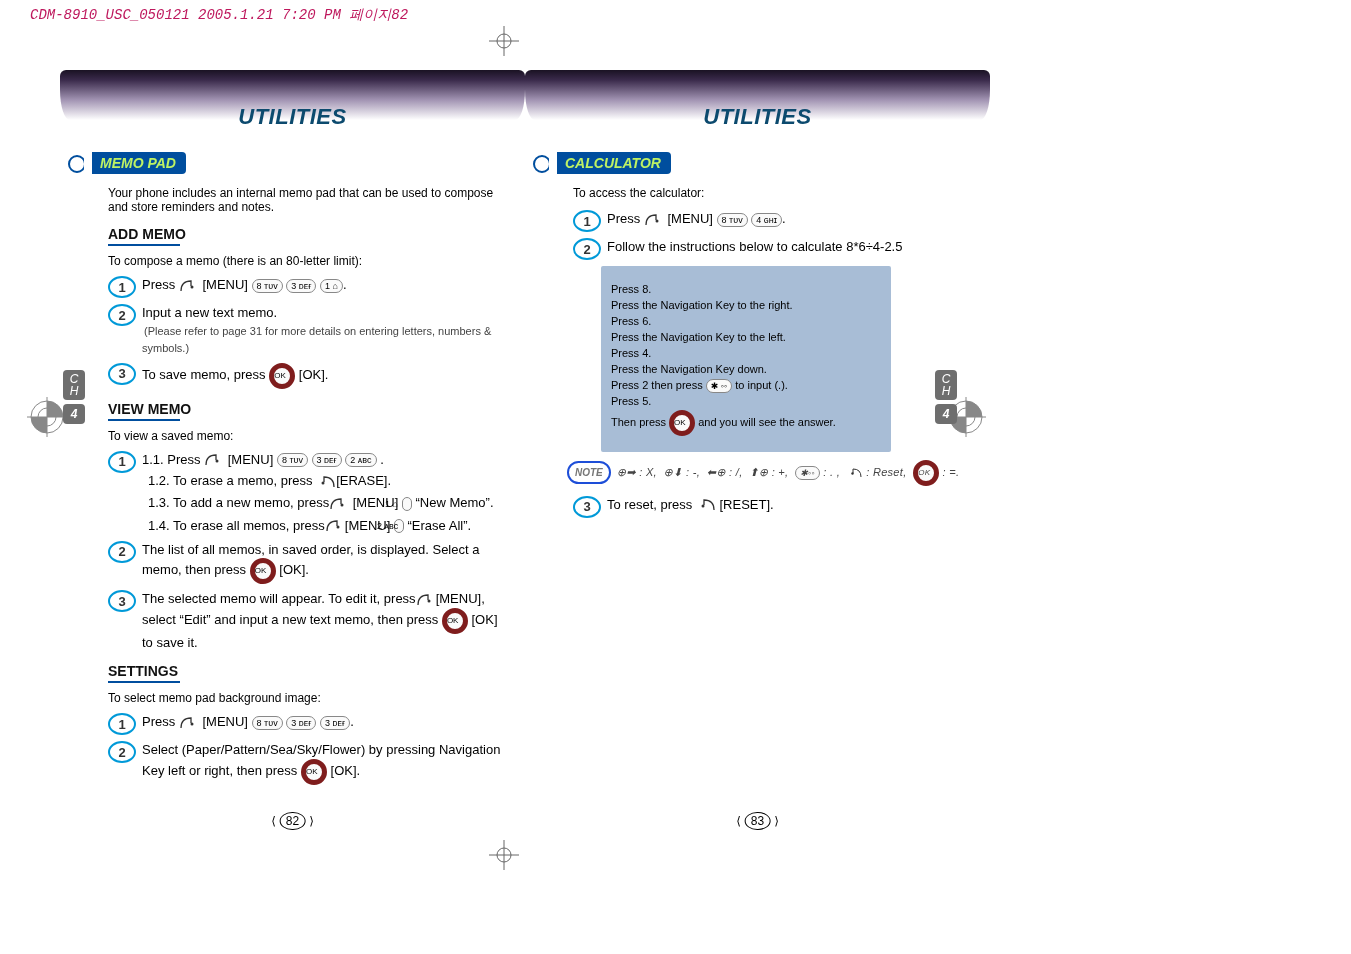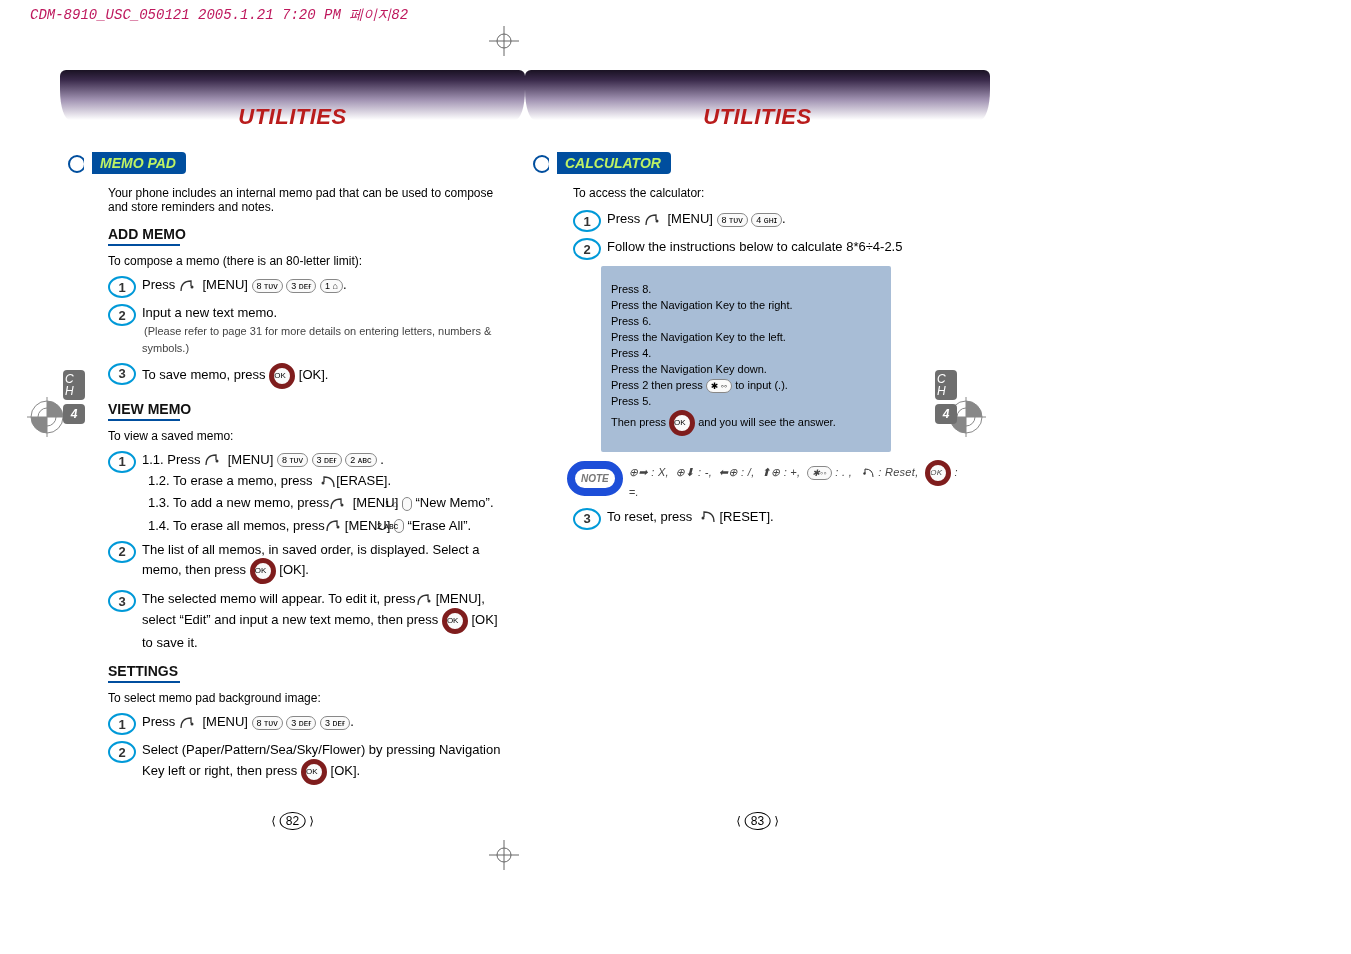--- a/index.html
+++ b/index.html
@@ -6,48 +6,48 @@
   .wrap{width:1351px;height:954px;position:relative}
   .header{position:absolute;left:30px;top:6px;font-family:'Courier New',monospace;font-size:14px;font-style:italic;color:#be185d}
   .top-cross{position:absolute;left:489px;top:26px;width:30px;height:30px;color:#888}
   .bottom-cross{position:absolute;left:489px;top:840px;width:30px;height:30px;color:#888}
   .crop-left{position:absolute;top:397px;left:27px;width:40px;height:40px;color:#888}
   .crop-right{position:absolute;top:397px;left:946px;width:40px;height:40px;color:#888}
   .pages{position:absolute;left:60px;top:60px;width:930px;height:760px;display:flex}
   .page{flex:1;position:relative;padding:20px 20px 0px 48px}
   .hdr{height:50px;position:relative;margin:0 -20px 18px -48px}
   .vgrad{position:absolute;left:0;right:0;top:-10px;height:50px;background:linear-gradient(to bottom,#1a1223 0%,#3a2a4b 20%,#a294b3 60%,rgba(255,255,255,0) 100%);border-radius:6px 6px 10px 10px / 6px 6px 30px 30px}
-  .hdr-title{position:absolute;left:0;right:0;top:24px;text-align:center;color:#b91c1c;font-size:22px;font-weight:bold;font-style:italic;letter-spacing:.5px}
+  .hdr-title{position:absolute;left:0;right:0;top:24px;text-align:center;color:#0c4a6e;font-size:22px;font-weight:bold;font-style:italic;letter-spacing:.5px}
   .rtab{display:inline-block;margin:4px 0 6px -40px}
   .rtab-lbl{display:inline-block;background:#004e9e;color:#bef264;font-weight:bold;font-style:italic;font-size:14px;padding:3px 10px 3px 8px;border-radius:0 4px 4px 0}
   .rtab-dot{display:inline-block;width:14px;height:14px;border:2px solid #004e9e;border-radius:50%;vertical-align:middle;margin-right:0}
   .rtab-white{display:inline-block;width:8px;height:18px;background:#fff;vertical-align:middle;margin-left:-2px}
   .intro{font-size:12px;margin:6px 0 10px}
   .sec-h{font-size:14px;font-weight:bold;margin:12px 0 2px;color:#111}
   .sec-h-rule{width:72px;height:2px;background:#004e9e;margin-bottom:8px}
   .sec-intro{font-size:12px;margin:4px 0 8px}
   .step{display:flex;align-items:flex-start;margin:6px 0;font-size:13px}
   .step-num{flex:0 0 auto;margin-right:6px}
   .step-txt{flex:1 1 auto;line-height:1.35}
   .bullet{width:24px;height:18px;border:2px solid #0099d8;border-radius:50%/50%;display:inline-flex;align-items:center;justify-content:center;font-weight:bold;font-size:13px;color:#333}
   .sub{font-size:11px;color:#444;margin-left:2px}
   .key{display:inline-block;border:1px solid #888;border-radius:10px;padding:0 4px;font-size:9px;line-height:12px;vertical-align:middle;background:#fafafa}
   .okkey{display:inline-block;border:5px solid #7f1d1d;border-radius:50%;width:16px;height:16px;font-size:8px;line-height:16px;text-align:left;vertical-align:middle;background:#fafafa}
   .soft{display:inline-flex;align-items:center;vertical-align:middle}
   .soft svg{display:block}
   .side-tab{position:absolute;top:370px;width:22px;font-size:12px;color:#fff}
   .side-tab.left{left:63px}
   .side-tab.right{left:935px}
-  .side-ch{background:#6e6e6e;border-radius:4px;padding:3px 2px;line-height:1;font-style:italic}
+  .side-ch{background:#6e6e6e;border-radius:4px;padding:3px 2px;text-align:center;line-height:1;font-style:italic}
   .side-num{background:#6e6e6e;border-radius:4px;margin-top:4px;text-align:center;padding:3px 2px;font-style:italic;font-weight:bold}
   .pgnum{position:absolute;bottom:-10px;left:50%;transform:translateX(-50%);font-size:12px}
   .pgnum .circ{display:inline-block;border:1px solid #000000;border-radius:50%;padding:1px 5px;margin:0 4px}
   .calcbox{background:#a8bdd6;padding:16px 10px;font-size:11px;line-height:1.45;border-radius:2px;margin:6px 0 8px 28px;width:270px}
   .notebox{display:flex;align-items:center;margin:6px 0 10px -6px}
-  .note-b{border:8px solid #1d4ed8;border-radius:18px;padding:4px 6px;color:#777;font-size:10px;font-weight:bold;font-style:italic;margin-right:6px}
+  .note-b{border:2px solid #1d4ed8;border-radius:18px;padding:4px 6px;color:#777;font-size:10px;font-weight:bold;font-style:italic;margin-right:6px}
   .note-t{font-size:11px;font-style:italic;color:#444;letter-spacing:.3px}
   .indent{margin-left:28px;text-indent:-22px;font-size:13px;line-height:1.4;margin-top:4px}
 </style>
 </head>
 <body>
 <div class="wrap">
 
 <div class="header">CDM-8910_USC_050121  2005.1.21 7:20 PM  페이지82</div>
 
 <svg class="top-cross" viewBox="0 0 30 30">

